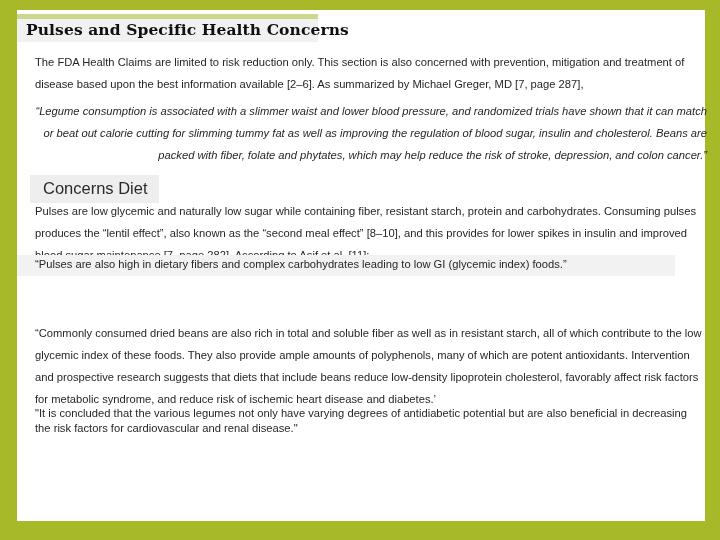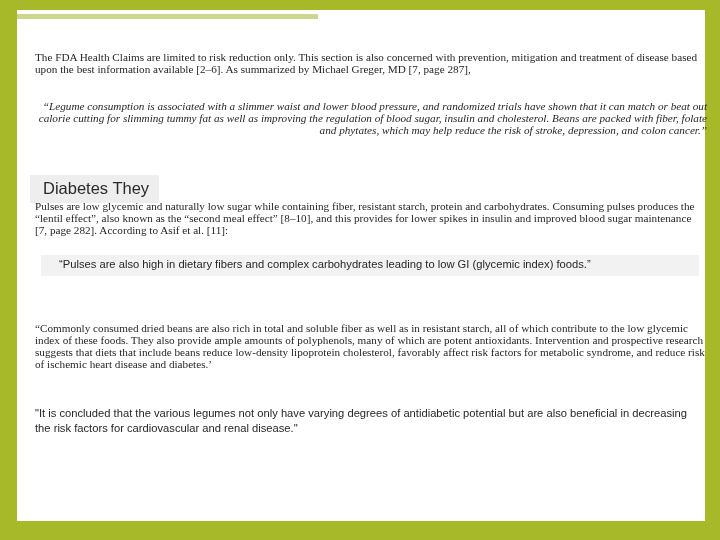--- a/index.html
+++ b/index.html
@@ -74,23 +74,23 @@
     font-weight: bold;
     font-size: 15.5px;
     color: #101010;
     white-space: nowrap;
     letter-spacing: 0.1px;
   }
 
   
   .body-text {
     position: absolute;
-    font-family: Liberation Serif, serif;
-    font-size: 11.2px;
-    line-height: 12px;
+    font-family: Liberation Sans, sans-serif;
+    font-size: 11.2px;
+    line-height: 22px;
     color: #262626;
     text-align: left;
   }
 
   #intro-paragraph {
     left: 22px;
     top: 41px;
     width: 678px;
   }
 
@@ -128,21 +128,20 @@
   }
 
   
   #asif-quote-band {
     position: absolute;
     left: 4px;
     top: 245px;
     width: 658px;
     height: 21px;
     background: #f2f2f2;
-    margin-left: 24px;
   }
   #asif-quote-text {
     position: absolute;
     left: 18px;
     top: 3px;
     font-family: "Liberation Sans", sans-serif;
     font-size: 11.2px;
     color: #262626;
     white-space: nowrap;
   }
@@ -195,28 +194,31 @@
 <body>
 
 <div id="slide">
 
   <div id="content-panel">
 
     <div id="left-accent-strip"></div>
 
     <div id="title-wrap">
       <div id="title-top-band"></div>
+      <div id="title-box">
+        <div id="page-title">Pulses and Specific Health Concerns</div>
+      </div>
     </div>
 
     <div class="body-text" id="intro-paragraph">The FDA Health Claims are limited to risk reduction only. This section is also concerned with prevention, mitigation and treatment of disease based upon the best information available [2–6]. As summarized by Michael Greger, MD [7, page 287],</div>
 
     <div class="body-text" id="greger-quote">“Legume consumption is associated with a slimmer waist and lower blood pressure, and randomized trials have shown that it can match or beat out calorie cutting for slimming tummy fat as well as improving the regulation of blood sugar, insulin and cholesterol. Beans are packed with fiber, folate and phytates, which may help reduce the risk of stroke, depression, and colon cancer.”</div>
 
     <div id="section-heading-box">
-      <div id="section-heading-text">Diabetes They</div>
+      <div id="section-heading-text">Concerns Diet</div>
     </div>
 
     <div class="body-text" id="diabetes-paragraph">Pulses are low glycemic and naturally low sugar while containing fiber, resistant starch, protein and carbohydrates. Consuming pulses produces the “lentil effect”, also known as the “second meal effect” [8–10], and this provides for lower spikes in insulin and improved blood sugar maintenance [7, page 282]. According to Asif et al. [11]:</div>
 
     <div id="asif-quote-band">
       <div id="asif-quote-text">“Pulses are also high in dietary fibers and complex carbohydrates leading to low GI (glycemic index) foods.”</div>
     </div>
 
 
     <div class="body-text" id="messina-quote">“Commonly consumed dried beans are also rich in total and soluble fiber as well as in resistant starch, all of which contribute to the low glycemic index of these foods. They also provide ample amounts of polyphenols, many of which are potent antioxidants. Intervention and prospective research suggests that diets that include beans reduce low-density lipoprotein cholesterol, favorably affect risk factors for metabolic syndrome, and reduce risk of ischemic heart disease and diabetes.’</div>

